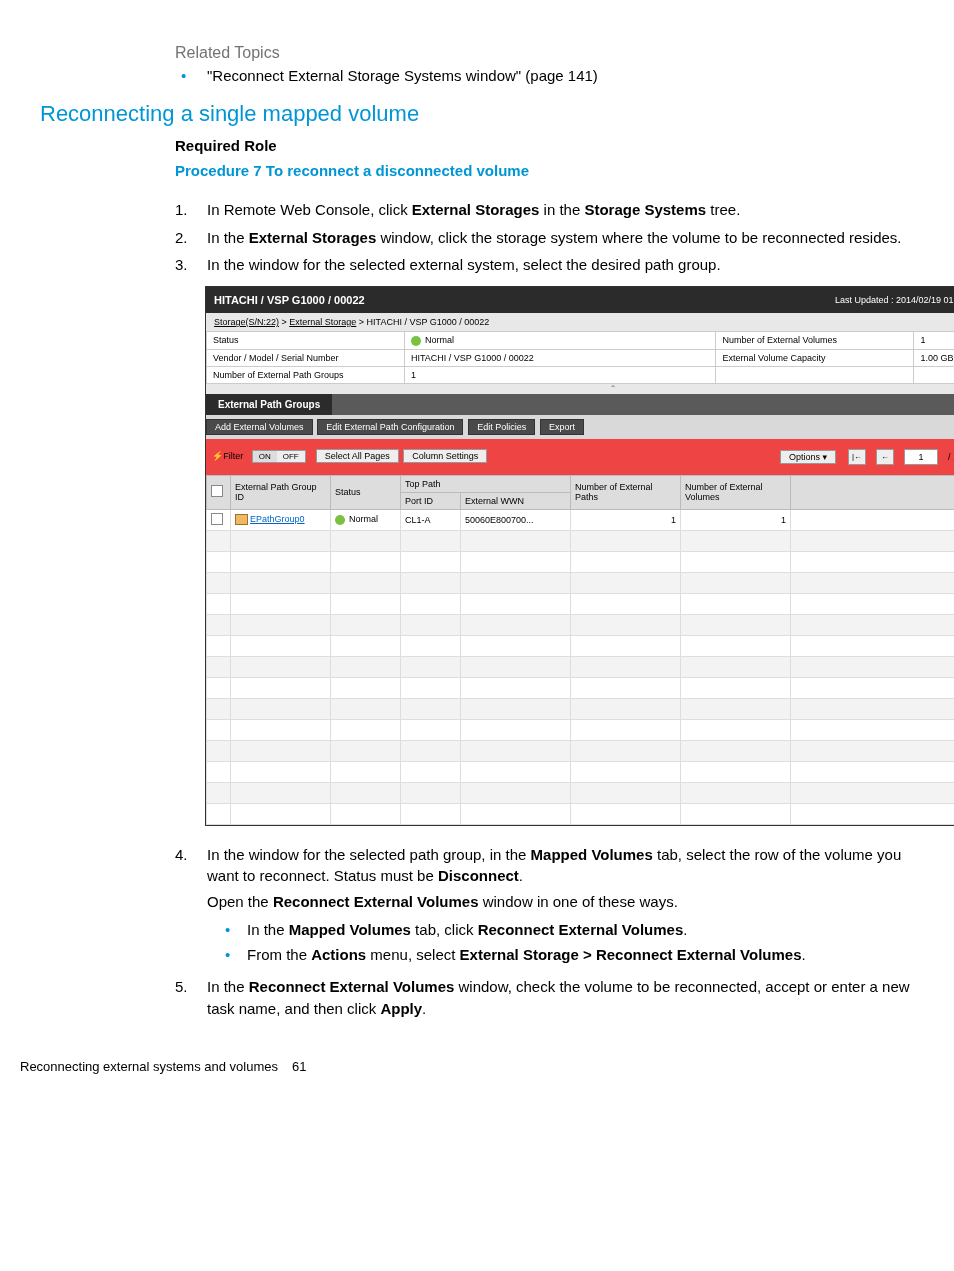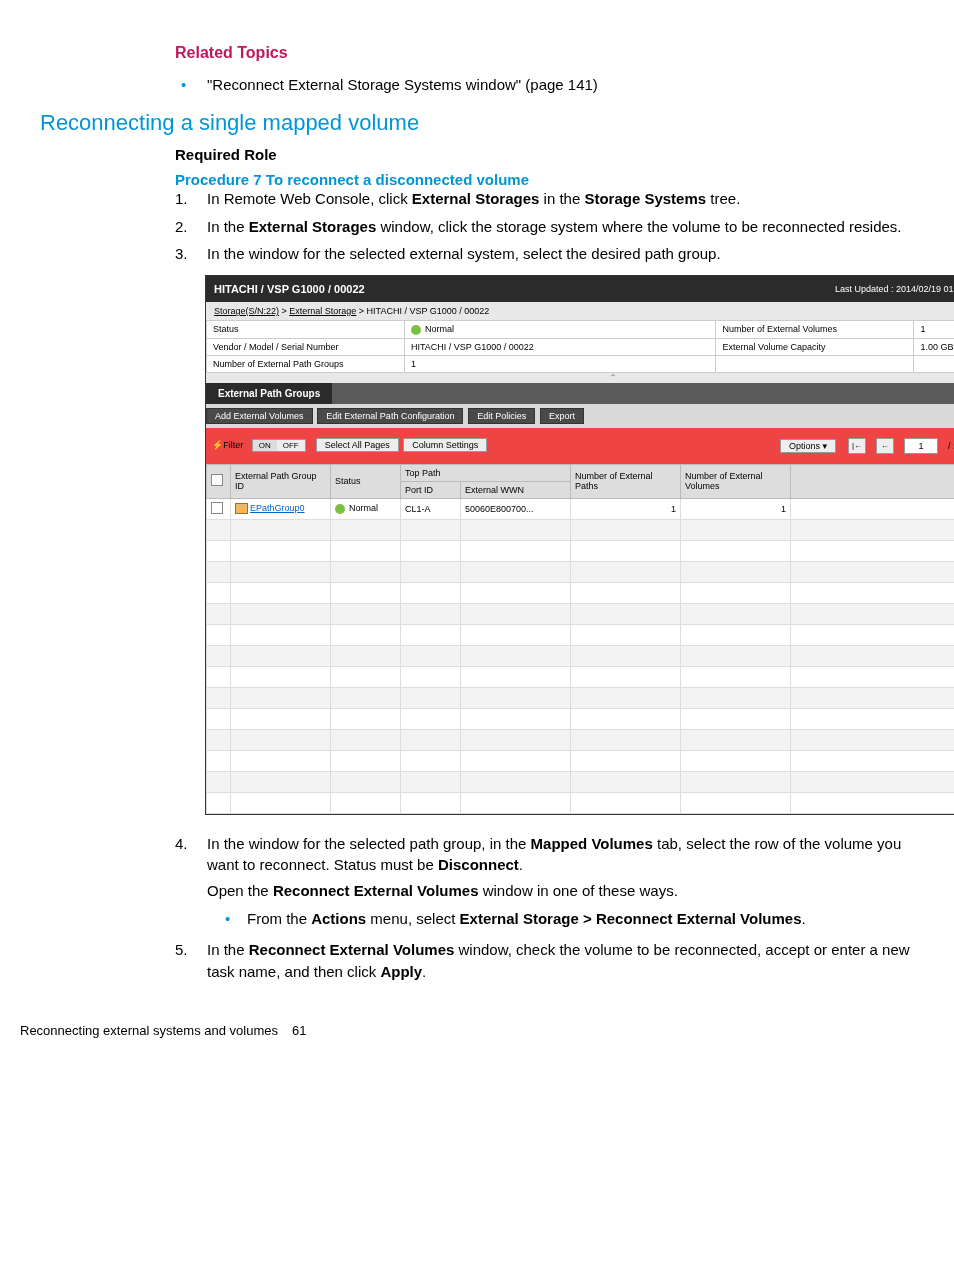--- a/index.html
+++ b/index.html
@@ -1,26 +1,26 @@
 <!DOCTYPE html>
 <html><head>
 <meta charset="utf-8">
 <style>
   body { margin:0; padding:0; font-family:Arial,Helvetica,sans-serif; background:#fff; color:#000; width:954px; }
   .page { padding:30px 20px 20px 20px; }
   .body-text { font-size:15px; line-height:1.35; margin:0 0 12px 155px; }
   .body-text b { font-weight:bold; }
-  .related { color:#be185d; font-size:16px; margin:14px 0 12px 155px; font-weight:bold; }
+  .related { color:#737373; font-size:16px; margin:14px 0 3px 155px; font-weight:normal; }
   .bullet-list { margin:0 0 14px 155px; padding:0; list-style:none; }
   .bullet-list li { position:relative; padding-left:32px; font-size:15px; line-height:1.45; margin-bottom:4px; }
   .bullet-list li::before { content:"•"; position:absolute; left:6px; color:#0096d6; font-size:15px; }
   .bullet-list .link { color:#000; }
   .h2 { color:#0096d6; font-size:22px; font-weight:normal; margin:10px 0 10px 20px; }
   .subhead { font-weight:bold; font-size:15px; margin:2px 0 6px 155px; }
-  .proc-head { color:#0096d6; font-weight:bold; font-size:15px; margin:8px 0 0 155px; }
+  .proc-head { color:#0096d6; font-weight:bold; font-size:15px; margin:8px 0 20px 155px; }
   .num-list { margin:0 0 10px 155px; padding:0; list-style:none; counter-reset:item; }
   .num-list > li { position:relative; padding-left:32px; font-size:15px; line-height:1.45; margin-bottom:6px; }
   .num-list > li::before { counter-increment:item; content:counter(item) "."; position:absolute; left:0; }
   .sub-p { margin:4px 0 4px 0; }
   .inset-bullets { margin:4px 0 8px 0; padding:0; list-style:none; }
   .inset-bullets li { position:relative; padding-left:40px; font-size:15px; line-height:1.7; }
   .inset-bullets li::before { content:"•"; position:absolute; left:18px; color:#0096d6; }
   .screenshot-wrap { margin:6px 0 18px 185px; width:816px; }
   .ss { border:1px solid #333; font-family:Verdana,Arial,sans-serif; font-size:10px; color:#000; background:#fff; }
   .ss-titlebar { background:#2b2b2b; color:#fff; padding:5px 8px; display:flex; justify-content:space-between; align-items:center; }
@@ -328,20 +328,21 @@
         </tbody>
       </table>
     </div>
   </div>
 
   <ol class="num-list" start="4" style="counter-reset:item 3;">
     <li>
       <span>In the window for the selected path group, in the </span><b>Mapped Volumes</b><span> tab, select the row of the volume you want to reconnect. Status must be </span><b>Disconnect</b><span>.</span>
       <p class="sub-p"><span>Open the </span><b>Reconnect External Volumes</b><span> window in one of these ways.</span></p>
       <ul class="inset-bullets">
+        <li><span>In the </span><b>Mapped Volumes</b><span> tab, click </span><b>Reconnect External Volumes</b><span>.</span></li>
         <li><span>From the </span><b>Actions</b><span> menu, select  </span><b>External Storage &gt; Reconnect External Volumes</b><span>.</span></li>
       </ul>
     </li>
     <li><span>In the </span><b>Reconnect External Volumes</b><span> window, check the volume to be reconnected, accept or enter a new task name, and then click </span><b>Apply</b><span>.</span></li>
   </ol>
 
   <div class="footer">
     <span>Reconnecting external systems and volumes</span>
     <span>61</span>
   </div>

